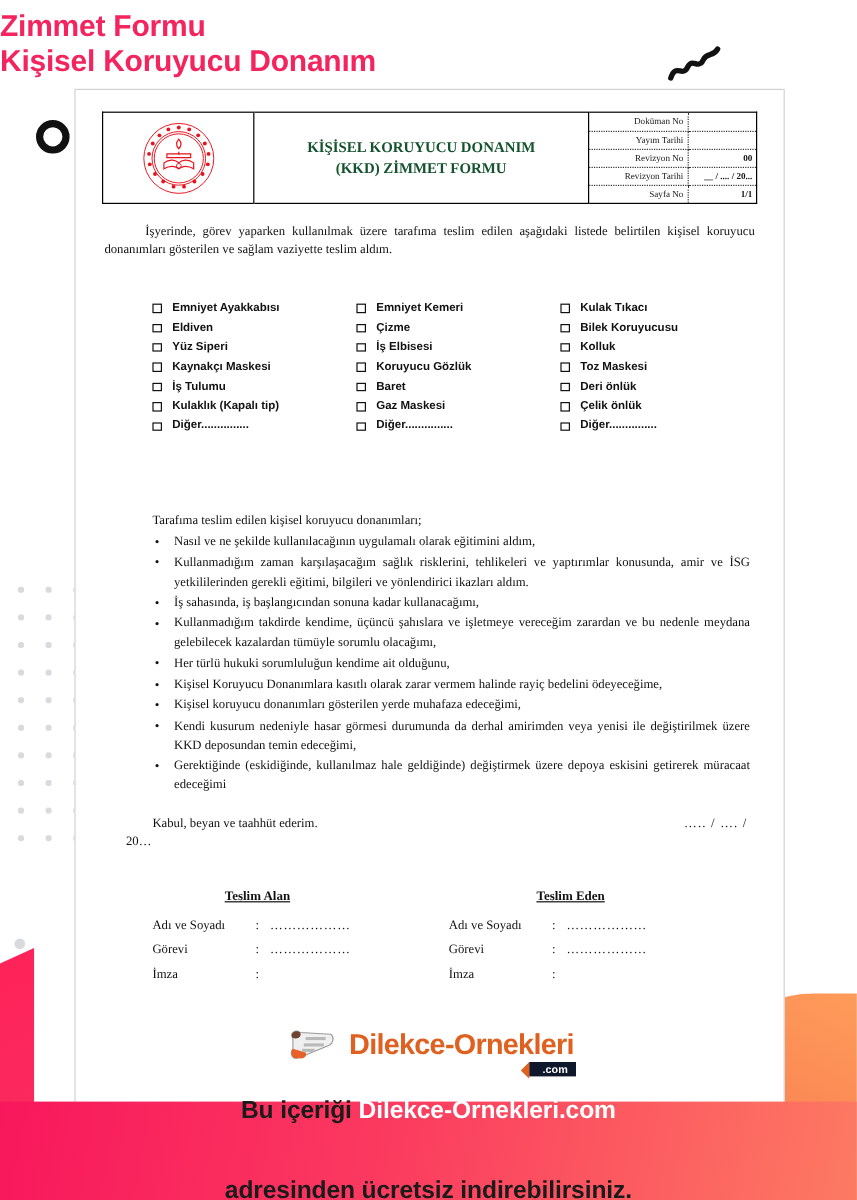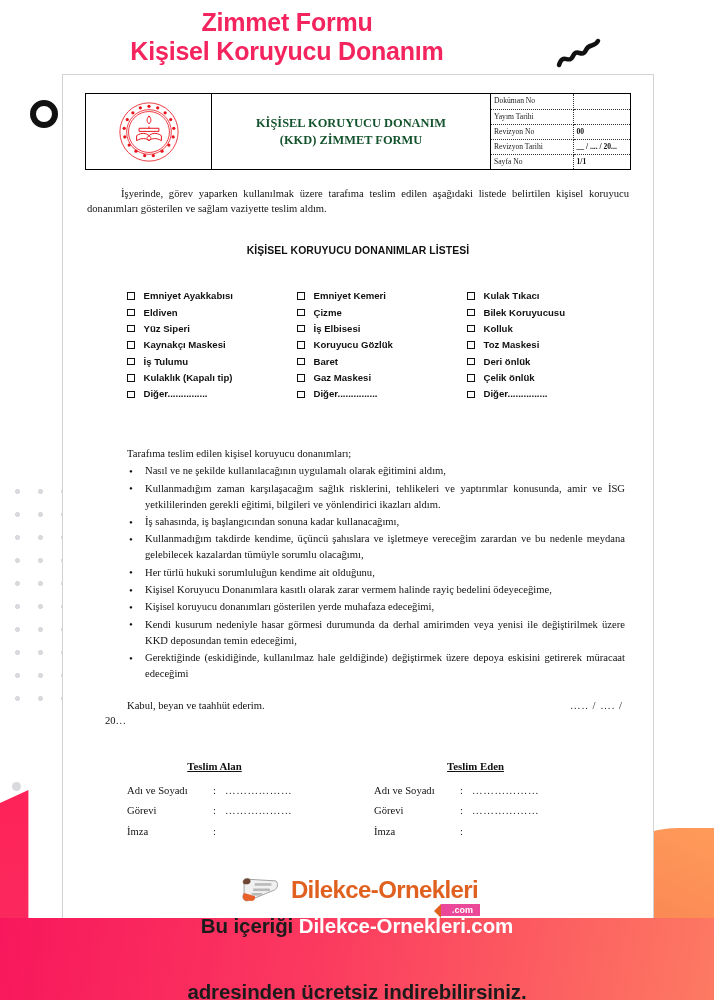--- a/index.html
+++ b/index.html
@@ -62,21 +62,20 @@
     background: linear-gradient(180deg, #fa8055 0%, #f9735e 100%);
     border-radius: 0 0 0 70px;
   }
 
   
   .headline {
     position: absolute;
     left: 0; top: 8px;
     width: 574px;
     z-index: 3;
-    text-align: center;
     color: #f4245e;
     font-weight: bold;
     font-size: 25px;
     line-height: 1.16;
     letter-spacing: -0.2px;
   }
   .headline .ln { display: block; }
   .squiggle { position: absolute; right: 112px; top: 36px; z-index: 4; }
 
   
@@ -139,20 +138,21 @@
   .cell-meta { width: 140px; padding: 0; }
 
   table.meta { width: 100%; border-collapse: collapse; table-layout: fixed; }
   table.meta td {
     font-size: 7.6px;
     font-family: "Liberation Serif", serif;
     padding: 1.6px 3px;
     border-bottom: 1px dotted #333;
     height: 15px;
     line-height: 1;
+    text-align: right;
   }
   table.meta tr:last-child td { border-bottom: none; }
   table.meta td.k { width: 82px; border-right: 1px dotted #333; color: #1a1a1a; }
   table.meta td.v { font-weight: bold; }
 
   
   .seal { display: block; margin: 0 auto; }
 
   
   .intro {
@@ -194,21 +194,21 @@
   }
   .cb-box {
     width: 7.5px; height: 7.5px;
     border: 1.4px solid #111;
     margin-right: 9px;
     flex: 0 0 auto;
   }
 
   
   .commit {
-    margin-top: 44px;
+    margin-top: 64px;
     padding-left: 42px;
     padding-right: 6px;
   }
   .commit-lead {
     font-size: 10.6px;
     line-height: 1.5;
     margin-bottom: 1px;
   }
   ul.commit-list { list-style: none; }
   ul.commit-list li {
@@ -280,21 +280,21 @@
     font-family: "Liberation Sans", sans-serif;
     font-weight: bold;
     font-size: 24px;
     color: #e0601f;
     letter-spacing: -0.6px;
     position: relative;
   }
   .wm-dotcom {
     position: absolute;
     right: -2px; bottom: -12px;
-    background: #ec4899;
+    background: #0f172a;
     color: #ffffff;
     font-size: 9px;
     font-weight: bold;
     padding: 1px 7px 1px 11px;
     letter-spacing: 0px;
   }
   .wm-dotcom::before {
     content: "";
     position: absolute;
     left: -7px; top: 0;
@@ -393,21 +393,20 @@
           </tr>
         </tbody>
             </table>
       </td>
     </tr>
   </tbody>
     </table>
 
   <p class="intro">İşyerinde, görev yaparken kullanılmak üzere tarafıma teslim edilen aşağıdaki listede belirtilen kişisel koruyucu donanımları gösterilen ve sağlam vaziyette teslim aldım.</p>
 
-  <div class="list-heading">KİŞİSEL KORUYUCU DONANIMLAR LİSTESİ</div>
 
   <div class="cb-wrap">
     <div>
       <div class="cb-item">
           <span class="cb-box"></span>
           <span>Emniyet Ayakkabısı</span>
         </div>
       <div class="cb-item">
           <span class="cb-box"></span>
           <span>Eldiven</span>

